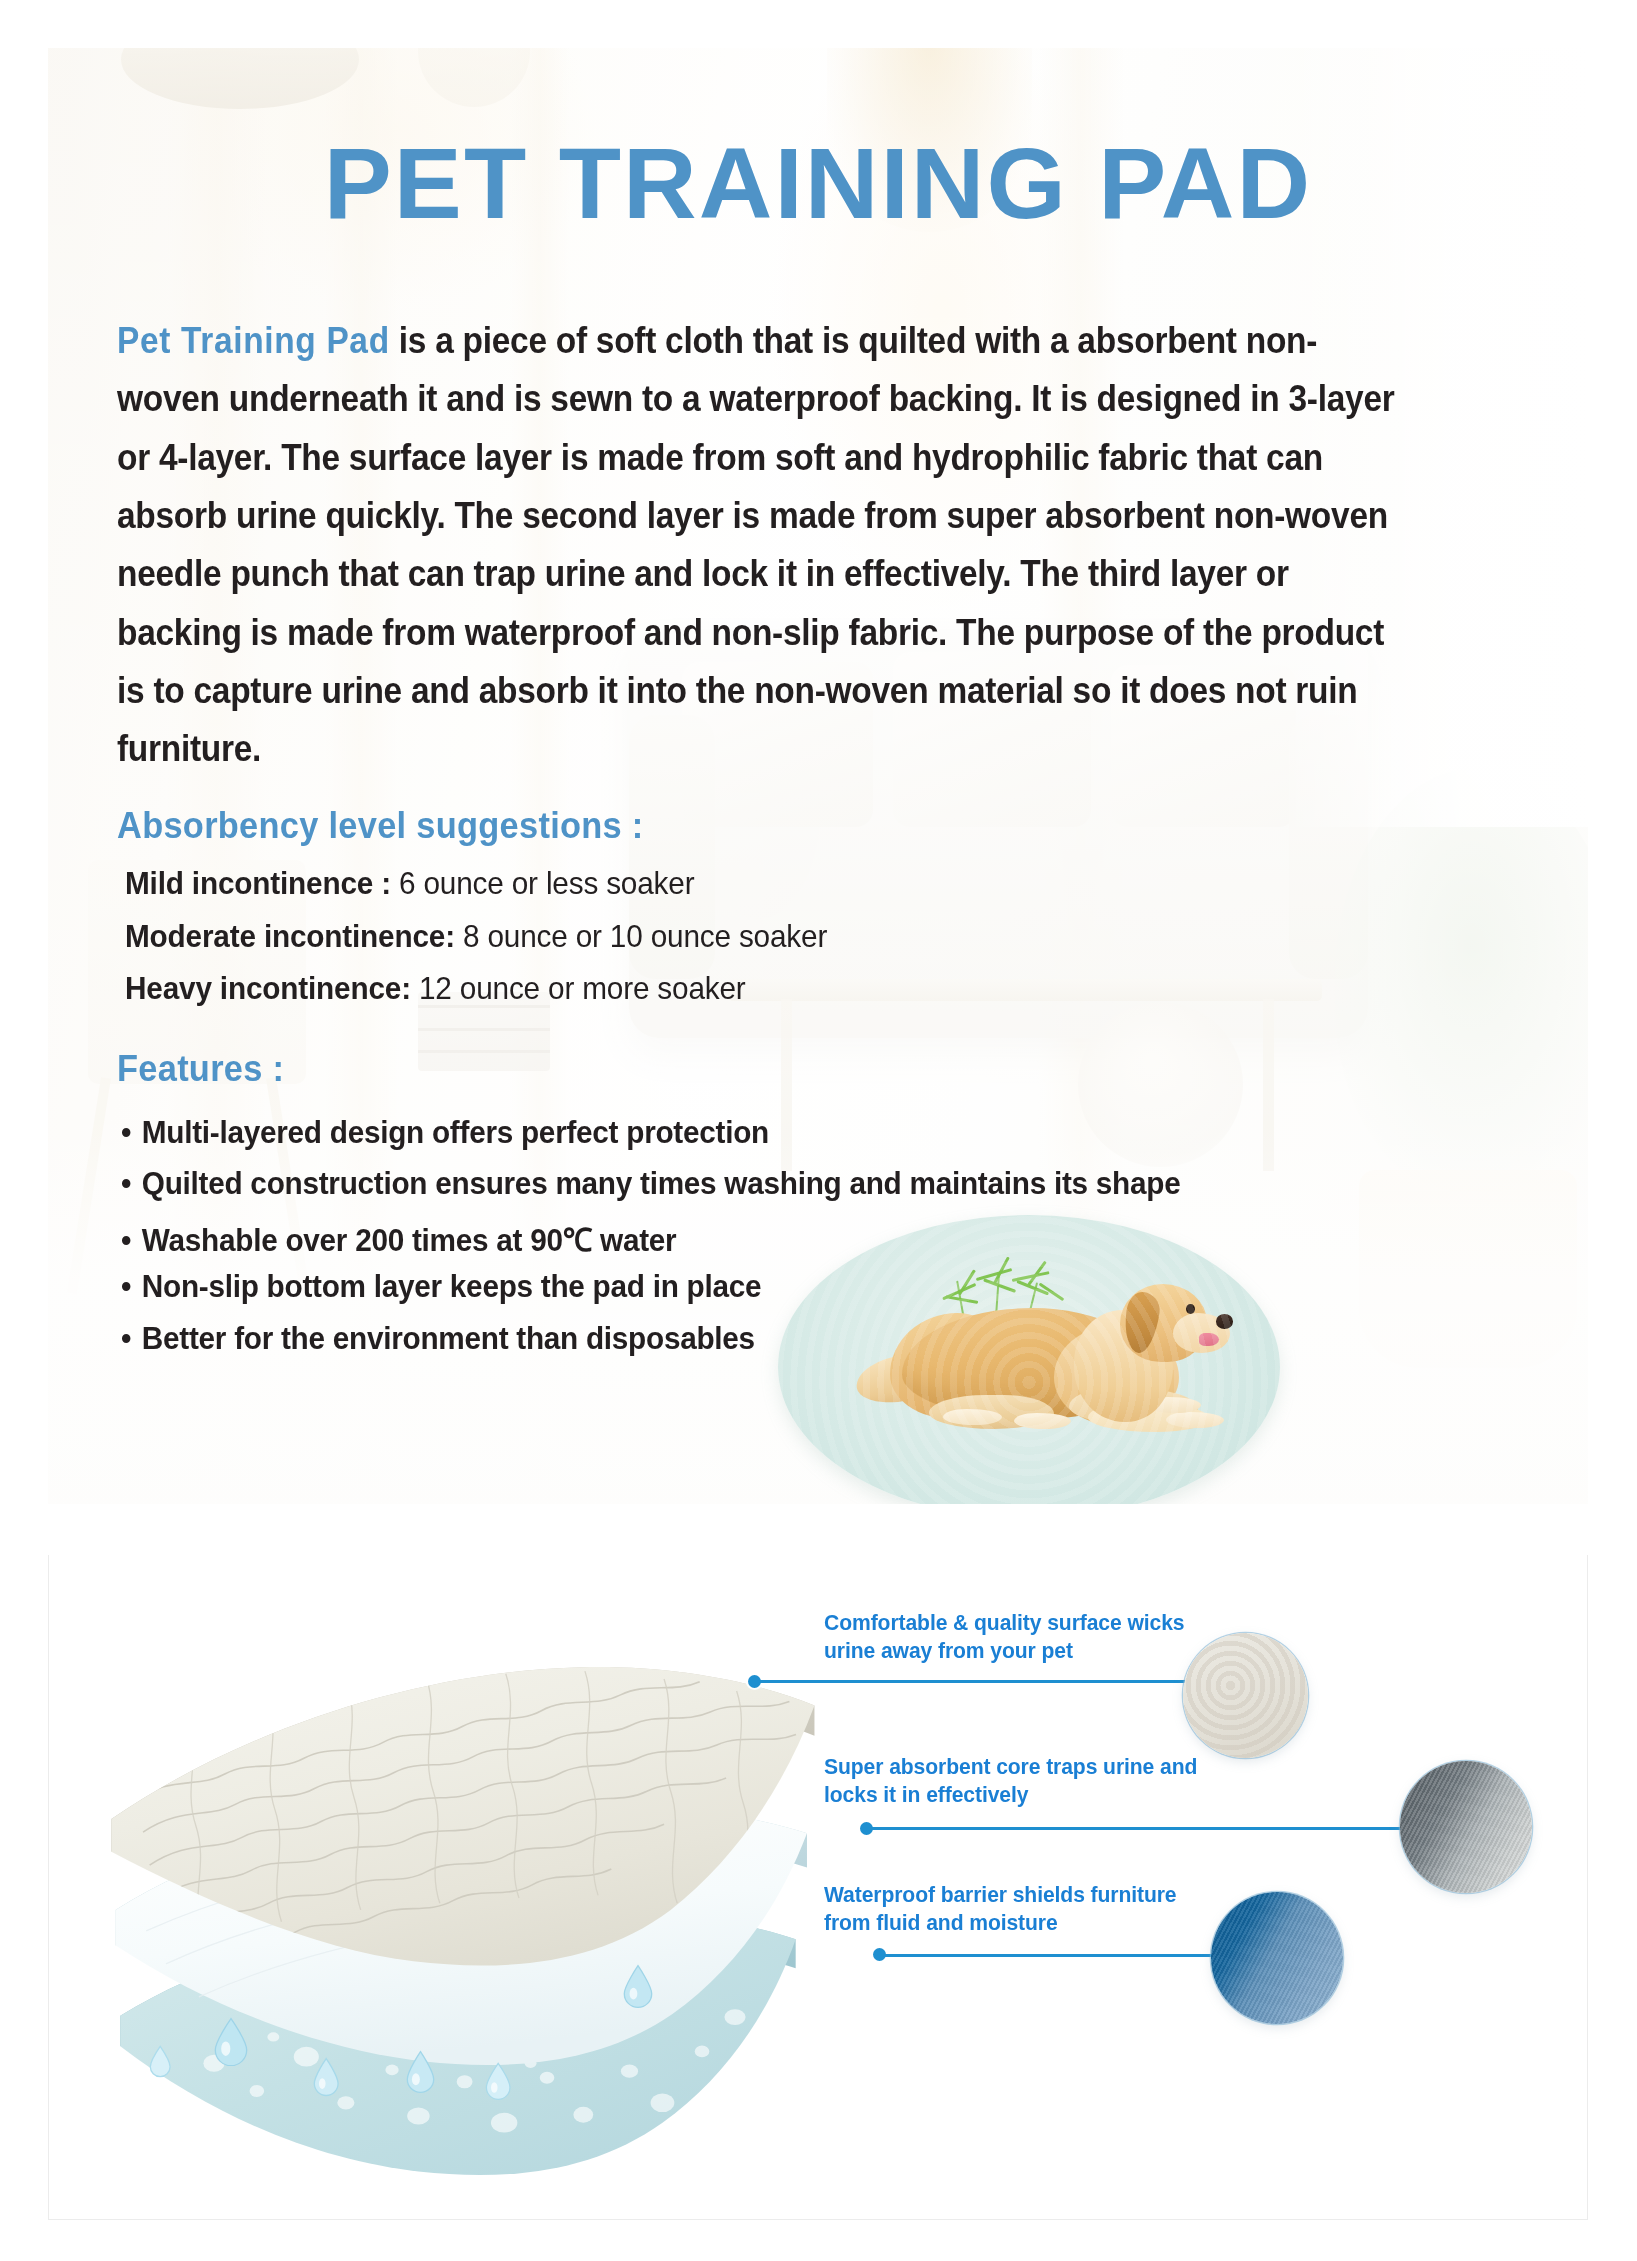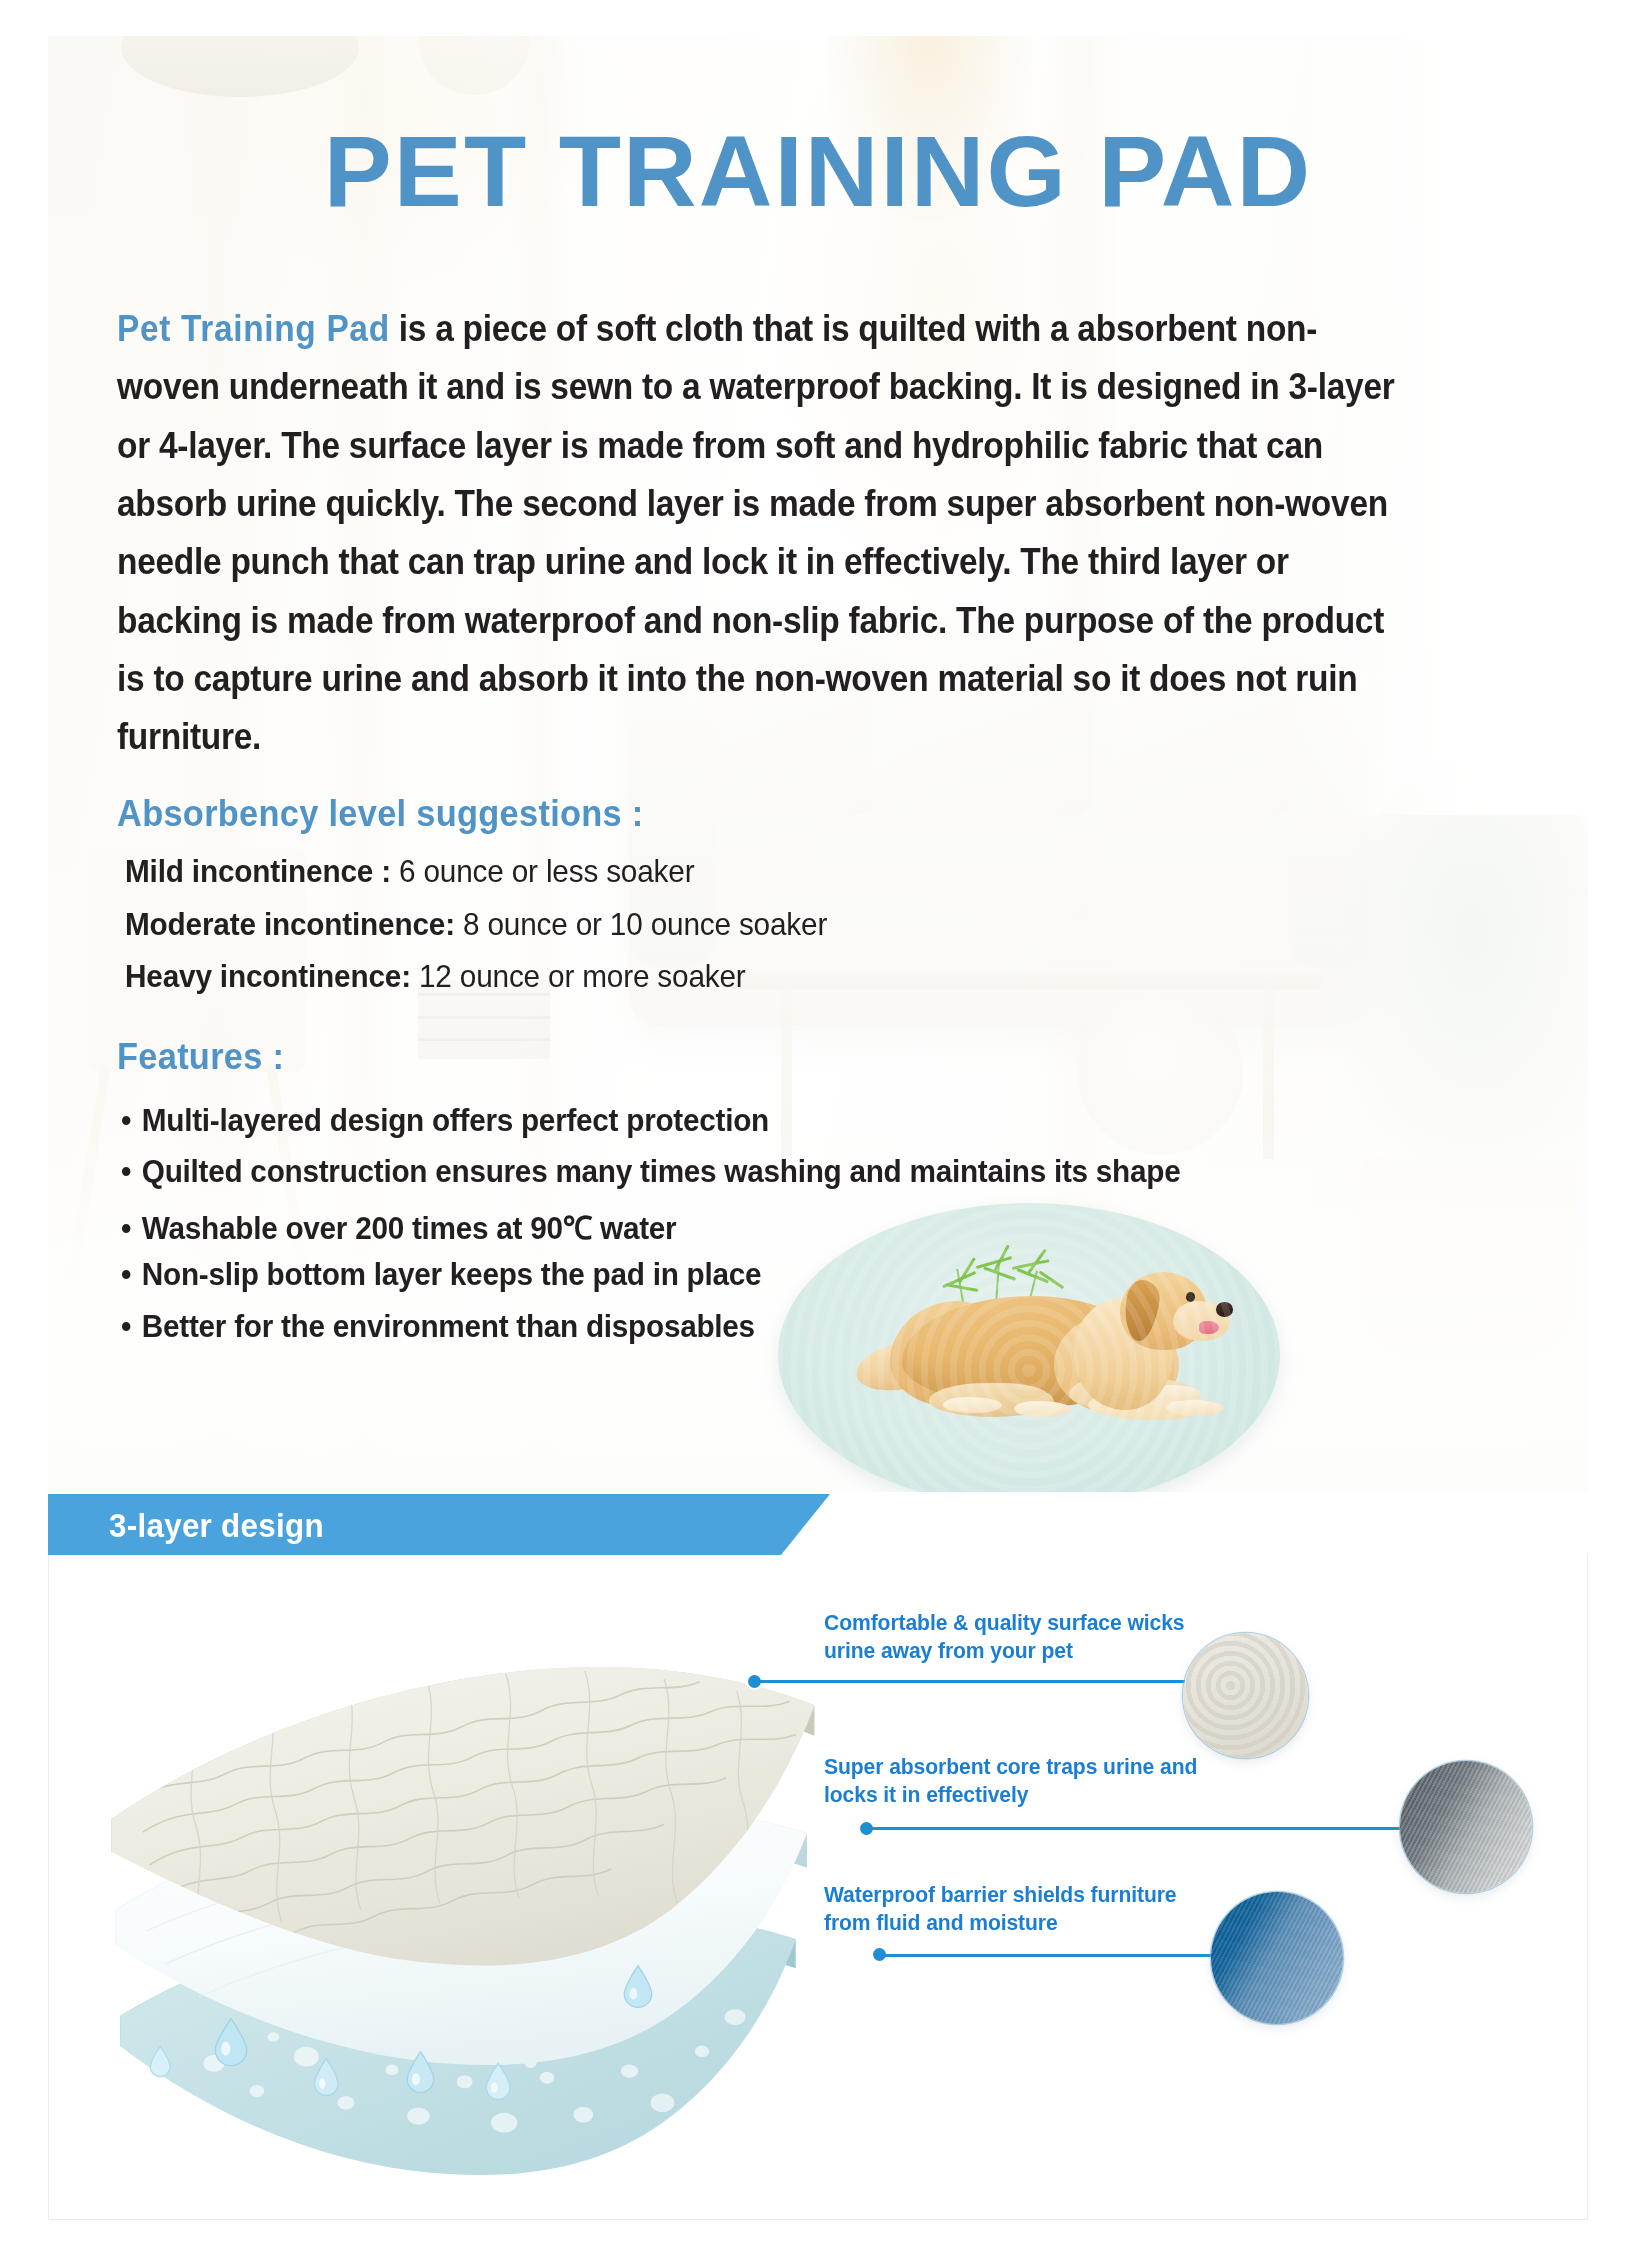--- a/index.html
+++ b/index.html
@@ -12,21 +12,21 @@
   }
 
   
   #page{
     position:absolute;left:0;top:0;width:1637px;height:2261px;
     background:#ffffff;
   }
 
   
   #hero{
-    position:absolute;left:48px;top:36px;width:1540px;height:1456px;
+    position:absolute;left:48px;top:48px;width:1540px;height:1456px;
     overflow:hidden;
     background:
       radial-gradient(ellipse 343px 277px at 22% 6%, #fbf4e6 0%, rgba(251,244,230,0) 62%),
       radial-gradient(ellipse 264px 462px at 58% 18%, #fdf6e8 0%, rgba(253,246,232,0) 65%),
       linear-gradient(100deg,#f6f2ea 0%,#faf7f1 14%,#fdfcf8 30%,#fefefe 46%,#fdfdfb 62%,#fbfaf6 78%,#f8f7f3 100%);
   }
   .wall-strip{position:absolute;top:0;bottom:0;width:99px;
       background:linear-gradient(90deg,rgba(246,238,222,0) 0%,rgba(246,238,222,.55) 50%,rgba(246,238,222,0) 100%);}
   .lampshade{
     position:absolute;left:73px;top:-38px;width:238px;height:99px;border-radius:50%;
@@ -366,24 +366,20 @@
           <div class="dg muzzle"></div>
           <div class="dg tongue"></div>
           <div class="dg eye"></div>
           <div class="dg nose"></div>
         </div>
       </div>
 
     </div>
   </div>
 
-  <div id="banner-wrap">
-    <div id="banner"></div>
-    <div id="banner-label">3-layer design</div>
-  </div>
 
   <div id="diagram">
 
     <div class="sheet" style="left:59px;top:350px;">
       <svg width="700" height="277" viewBox="0 0 1060 420">
         <defs>
           <linearGradient id="gBotTop" x1="0" y1="0" x2="1" y2="1">
             <stop offset="0" stop-color="#d5eaec"></stop>
               <stop offset="45%" stop-color="#c4e1e5"></stop>
             <stop offset="100%" stop-color="#b3d6dd"></stop>

